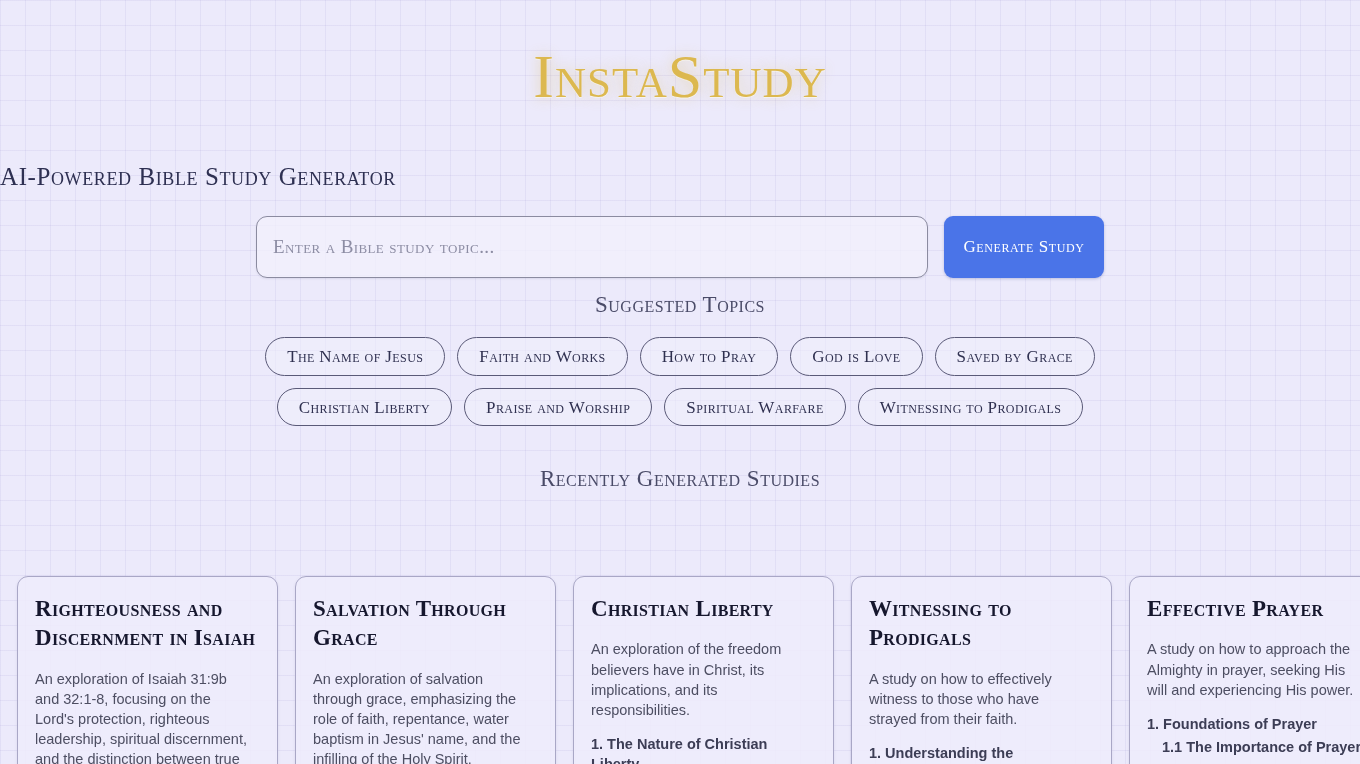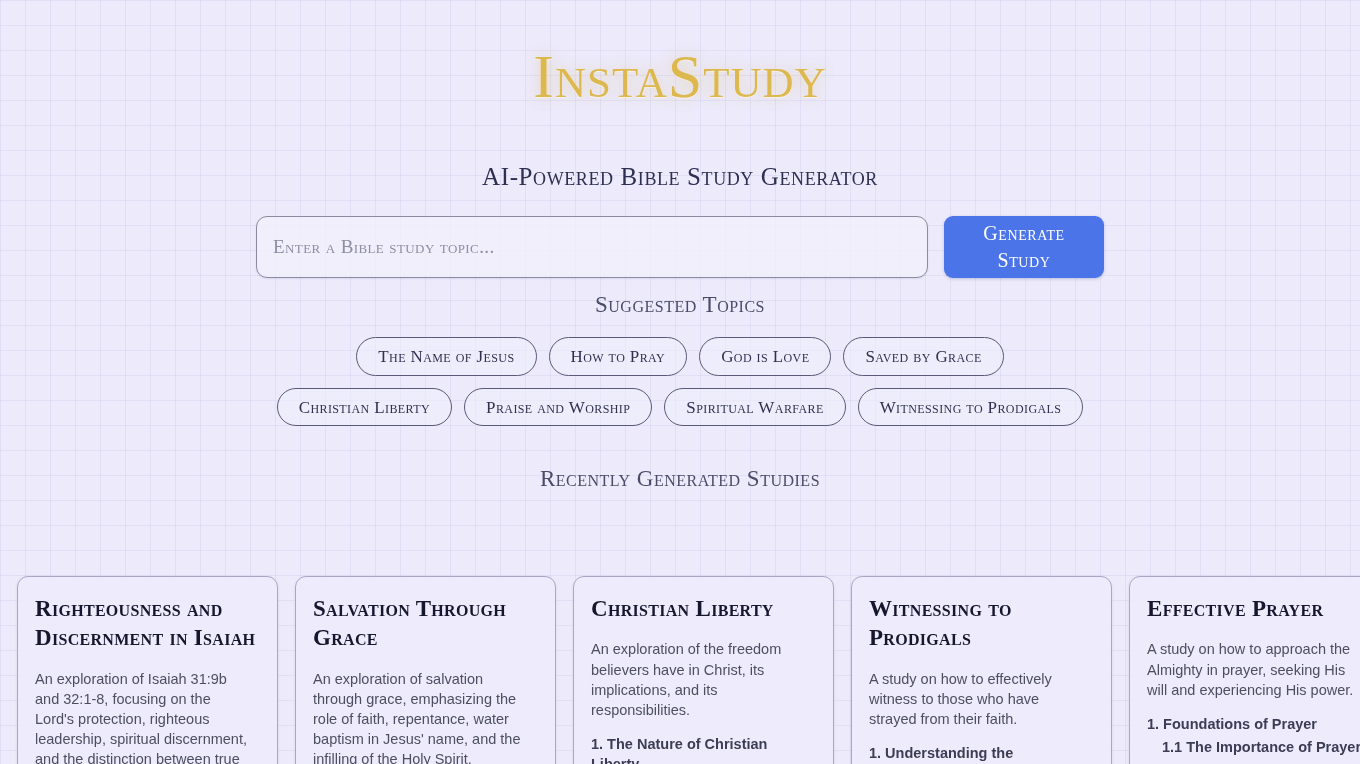--- a/index.html
+++ b/index.html
@@ -27,21 +27,21 @@
     font-size: 62px;
     font-weight: 400;
     letter-spacing: 1px;
     color: #dcb84f;
     text-shadow: 0 0 14px rgba(220,184,79,0.45), 0 1px 0 rgba(255,255,255,0.6);
     margin: 0;
     padding-top: 44px;
     line-height: 1.05;
   }
   .app-subtitle {
-    text-align: center;
+    text-align: left;
     font-family: "Liberation Serif", serif;
     font-variant: small-caps;
     font-size: 25px;
     letter-spacing: 0.6px;
     color: #2e3052;
     margin: 0;
     padding-top: 54px;
   }
 
   
@@ -73,21 +73,21 @@
   }
   .generate-btn {
     width: 160px;
     height: 62px;
     border: none;
     border-radius: 9px;
     background: #4a74e8;
     color: #ffffff;
     font-family: "Liberation Serif", serif;
     font-variant: small-caps;
-    font-size: 20px;
+    font-size: 17px;
     letter-spacing: 0.6px;
     line-height: 1.35;
     cursor: pointer;
     padding: 1px 14px;
     box-shadow: 0 1px 3px rgba(40,60,140,0.25);
   }
 
   
   .section-heading {
     text-align: center;
@@ -201,20 +201,21 @@
 
   <div class="search-row">
     <input class="topic-input" type="text" placeholder="Enter a Bible study topic..." style="">
     <button class="generate-btn">Generate Study</button>
   </div>
 
   <div class="section-heading suggested-heading">Suggested Topics</div>
 
   <div class="pill-wrap">
     <div class="pill">The Name of Jesus</div>
+    <div class="pill">Faith and Works</div>
     <div class="pill">How to Pray</div>
     <div class="pill">God is Love</div>
     <div class="pill">Saved by Grace</div>
     <div class="pill">Christian Liberty</div>
     <div class="pill">Praise and Worship</div>
     <div class="pill">Spiritual Warfare</div>
     <div class="pill">Witnessing to Prodigals</div>
   </div>
 
   <div class="section-heading recent-heading">Recently Generated Studies</div>

